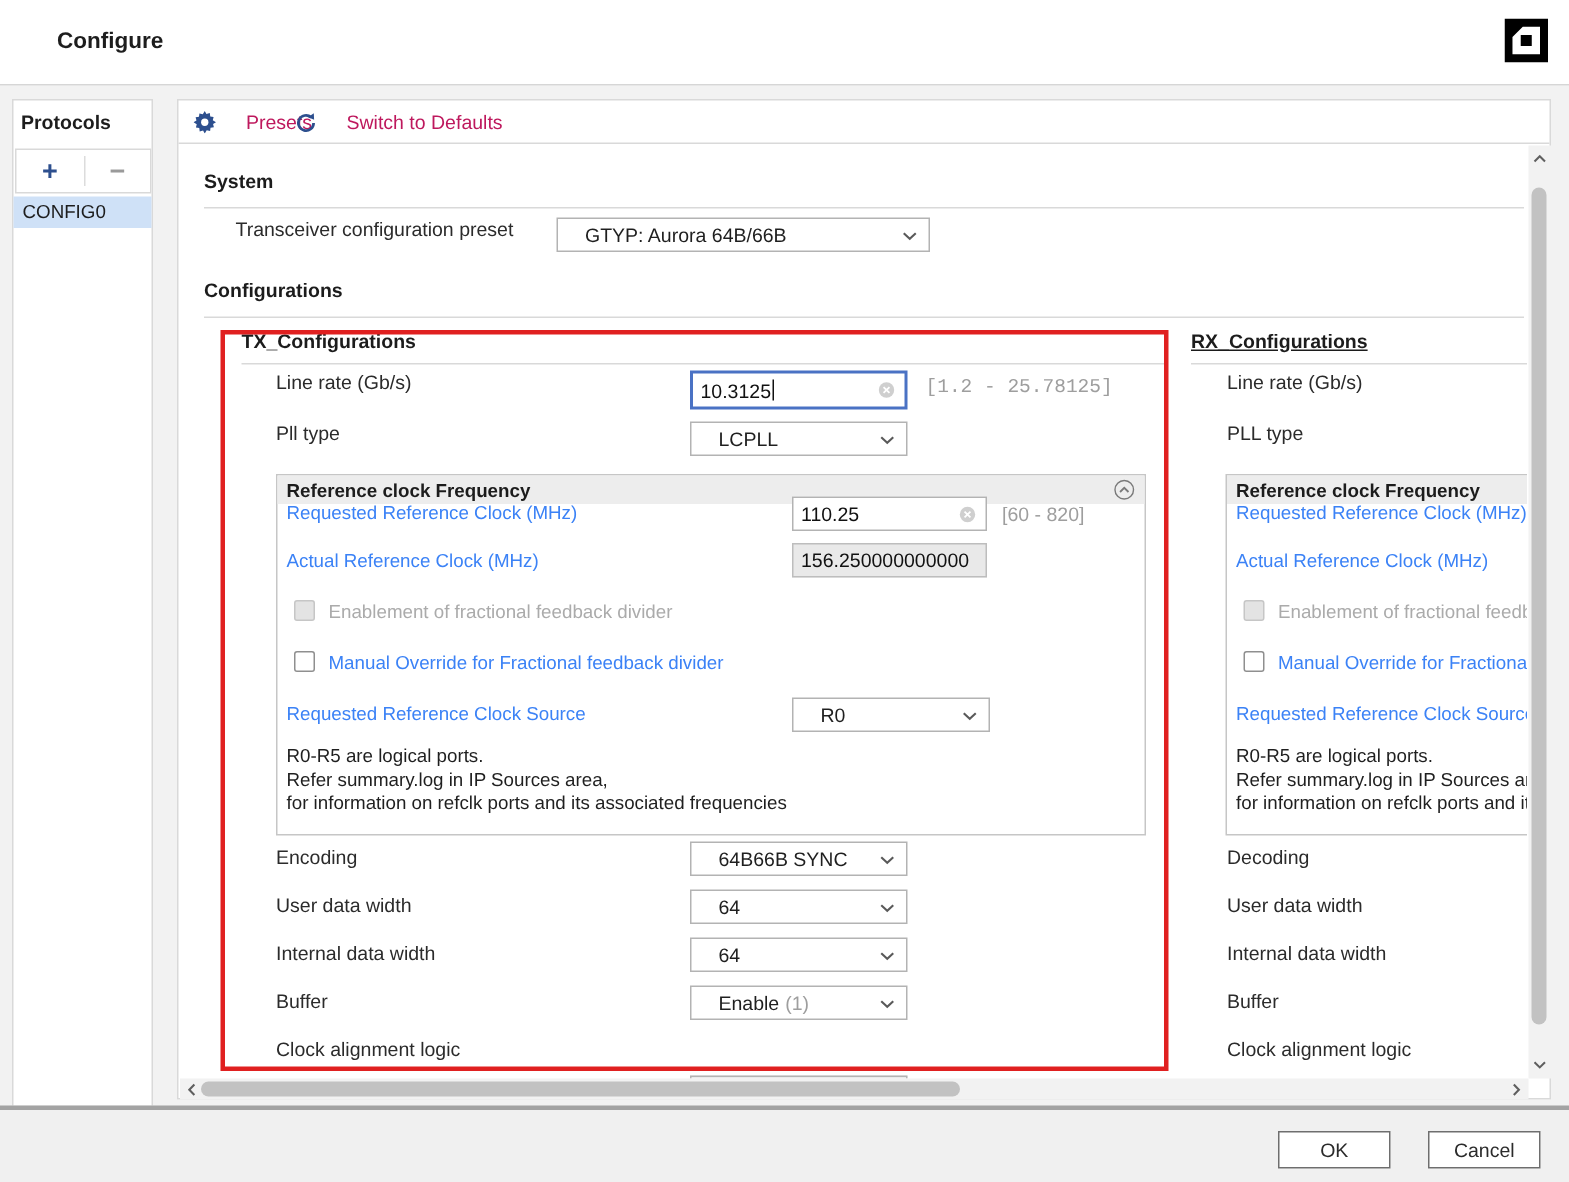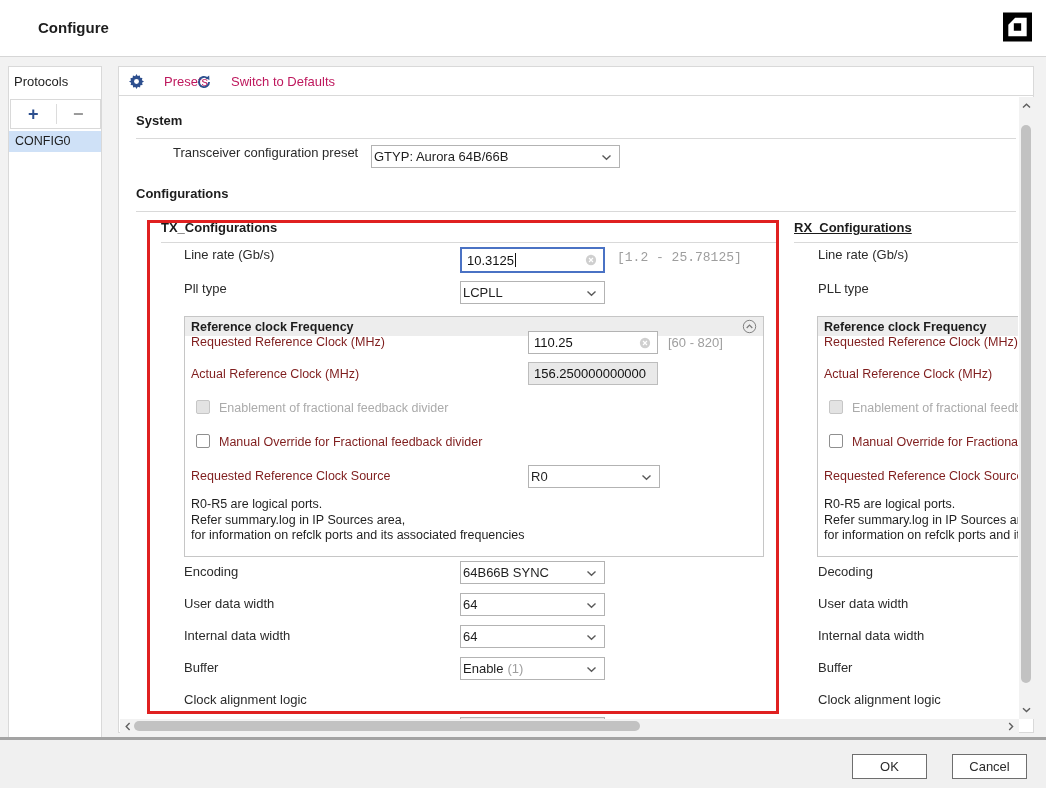--- a/index.html
+++ b/index.html
@@ -9,45 +9,45 @@
   .abs { position:absolute; }
 
   
   .hdr { left:0; top:0; width:1046px; height:57px; background:#fff; border-bottom:1px solid #d6d6d6; }
   .hdr-title { left:38px; top:19px; font-size:15px; font-weight:bold; color:#1d1d1d; }
 
   
   .card { background:#fff; border:1px solid #d9d9d9; }
 
   
-  .sb-title { left:5px; top:7px; font-weight:normal; color:#1d1d1d; }
+  .sb-title { left:5px; top:7px; font-weight:bold; color:#1d1d1d; }
   .sb-btnbox { left:1px; top:32px; width:91px; height:30px; border:1px solid #d9d9d9; background:#fff;
                display:flex; align-items:center; }
   .sb-plus { width:45px; text-align:center; color:#2d4f8e; font-size:18px; font-weight:bold; line-height:26px; cursor:default; }
   .sb-sep  { width:1px; height:20px; background:#dcdcdc; }
   .sb-minus{ width:44px; text-align:center; color:#9a9a9a; font-size:18px; font-weight:bold; line-height:26px; }
   .sb-item { left:0; top:64px; width:92px; height:21px; background:#cfe1f7; line-height:21px;
              padding-left:6px; font-size:12.5px; color:#1d1d1d; }
 
   
   .tb { left:0; top:0; width:914px; height:29px; border-bottom:1px solid #d9d9d9; }
   .tb-item { position:absolute; top:7px; display:flex; align-items:center; gap:20px; color:#be185d; }
 
   
   .vp { left:1px; top:30px; width:898px; height:622px; overflow:hidden; background:#fff; }
 
   .sechead { font-weight:bold; font-size:13px; color:#1c1c1c; white-space:nowrap; }
   .rule { height:0; border-top:1px solid #d9d9d9; }
   .lbl { white-space:nowrap; color:#2b2b2b; }
-  .lbl-sm { font-size:12.5px; white-space:nowrap; color:#7f1d1d; }
+  .lbl-sm { font-size:12.5px; white-space:nowrap; color:#3b82f6; }
   .dis { color:#ababab; }
   .rng { color:#9e9e9e; white-space:nowrap; }
 
   .dd { border:1px solid #b3b3b3; background:#fff; display:flex; align-items:center;
-        padding-left:2px; white-space:nowrap; color:#1f1f1f; }
+        padding-left:18px; white-space:nowrap; color:#1f1f1f; }
   .dd svg { position:absolute; right:7px; top:50%; margin-top:-3px; }
   .dd.disabled { background:#ebebeb; color:#5a5a5a; }
   .sfx { color:#9e9e9e; margin-left:4px; }
 
   .inp { border:1px solid #b3b3b3; background:#fff; display:flex; align-items:center;
          padding-left:5px; white-space:nowrap; color:#111; }
   .inp.focus { border:2px solid #4a72c4; }
   .inp.ro { background:#e9e9e9; border-color:#bdbdbd; }
   .caret { width:1px; height:14px; background:#111; margin-left:1px; }
   .clear { position:absolute; right:6px; top:50%; margin-top:-6px; line-height:0; }
@@ -120,21 +120,21 @@
         </svg>
       </span>
       <span>Switch to Defaults</span>
     </div>
   </div>
 
   <div class="abs vp">
 
     <div class="abs sechead" style="left:16px; top:16px;">System</div>
     <div class="abs rule" style="left:16px; top:41px; width:880px;"></div>
-    <div class="abs lbl" style="left:53px; top:48px;">Transceiver configuration preset</div>
+    <div class="abs lbl" style="left:37px; top:48px;">Transceiver configuration preset</div>
     <div class="abs dd" style="left:251px; top:48px; width:249px; height:23px;">
       <span>GTYP: Aurora 64B/66B</span>
       <svg width="11" height="7" viewBox="0 0 11 7">
           <path d="M1.5 1.5 L5.5 5.2 L9.5 1.5" fill="none" stroke="#5a5a5a" stroke-width="1.4"></path>
         </svg>
     </div>
 
     <div class="abs sechead" style="left:16px; top:89px;">Configurations</div>
     <div class="abs rule" style="left:16px; top:114px; width:880px;"></div>
 

